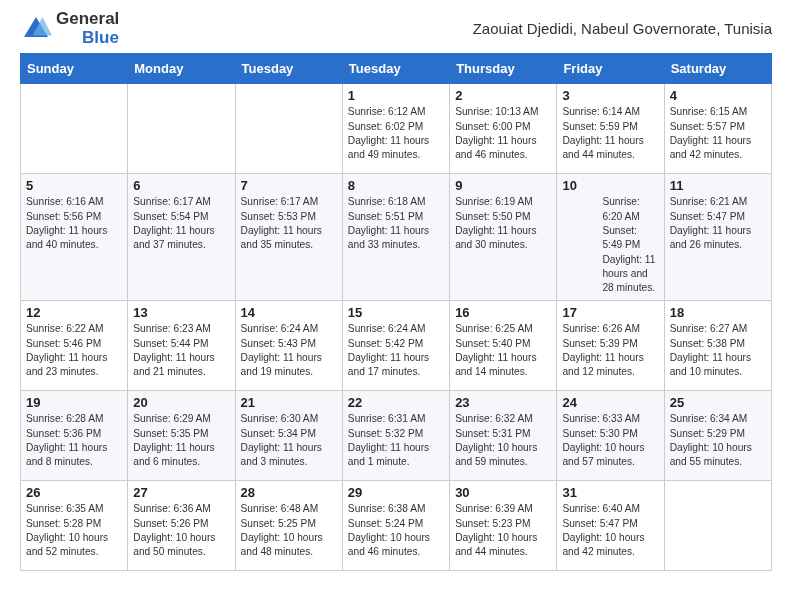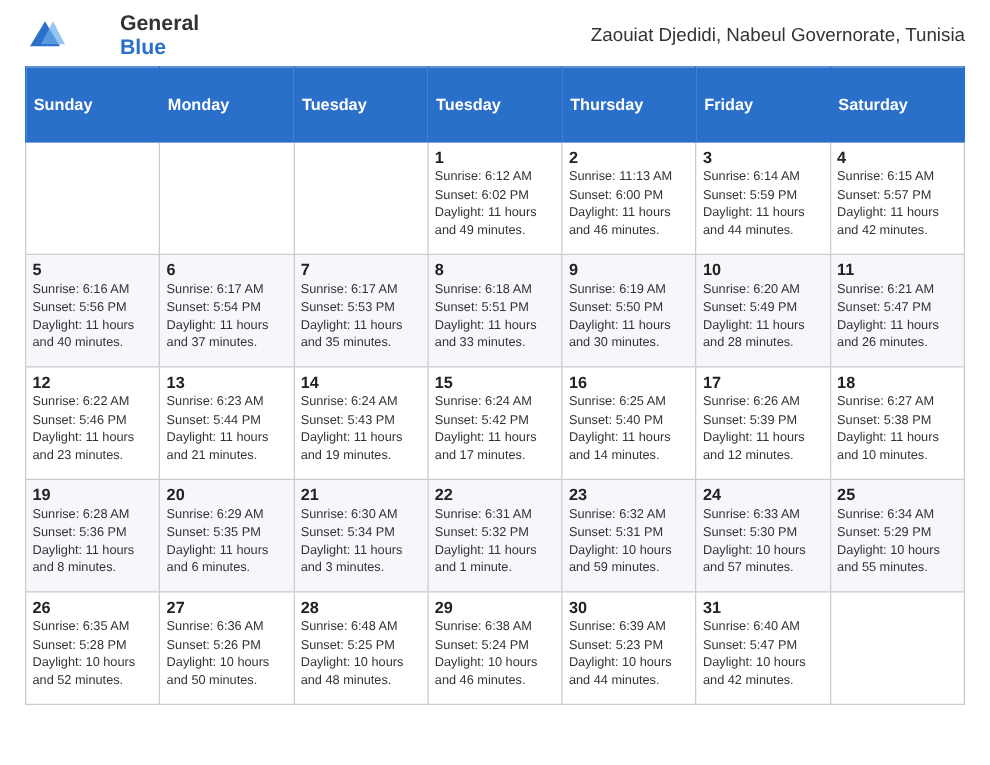--- a/index.html
+++ b/index.html
@@ -12,36 +12,36 @@
     }
     .header-area {
       display: flex;
       align-items: center;
       justify-content: space-between;
       margin-bottom: 6px;
     }
     .logo {
       display: flex;
       align-items: center;
-      gap: 40px;
     }
     .logo-text {
       display: flex;
       flex-direction: column;
       line-height: 1.1;
     }
     .logo-general {
       font-size: 17px;
       font-weight: bold;
       color: #333;
     }
     .logo-blue {
       font-size: 17px;
       font-weight: bold;
       color: #2a6fc9;
+      margin-left: 26px;
     }
     .logo-icon {
       width: 32px;
       height: 32px;
       margin-right: 4px;
     }
     .title-area {
       text-align: right;
     }
     .month-title {
@@ -59,21 +59,21 @@
       width: 100%;
       border-collapse: collapse;
       border: 1px solid #ccc;
     }
     .calendar-table th {
       background-color: #2a6fc9;
       color: #fff;
       font-size: 13px;
       font-weight: bold;
       text-align: left;
-      padding: 22px 6px;
+      padding: 7px 6px;
       border: 1px solid #2a6fc9;
     }
     .calendar-table td {
       width: calc(100%/7);
       vertical-align: top;
       padding: 4px 5px 5px 5px;
       border: 1px solid #ccc;
       font-size: 10.5px;
       color: #222;
       background: #fff;
@@ -135,21 +135,21 @@
         <td class="empty-cell"></td>
         <td class="empty-cell"></td>
         <td>
           <span class="day-number">1</span>
           <div class="day-info" style="white-space: pre-line;">Sunrise: 6:12 AM
 Sunset: 6:02 PM
 Daylight: 11 hours and 49 minutes.</div>
         </td>
         <td>
           <span class="day-number">2</span>
-          <div class="day-info" style="white-space: pre-line;">Sunrise: 11:13 AM
+          <div class="day-info" style="white-space: pre-line;">Sunrise: 10:13 AM
 Sunset: 6:00 PM
 Daylight: 11 hours and 46 minutes.</div>
         </td>
         <td>
           <span class="day-number">3</span>
           <div class="day-info" style="white-space: pre-line;">Sunrise: 6:14 AM
 Sunset: 5:59 PM
 Daylight: 11 hours and 44 minutes.</div>
         </td>
         <td>
@@ -185,21 +185,21 @@
 Daylight: 11 hours and 33 minutes.</div>
         </td>
         <td>
           <span class="day-number">9</span>
           <div class="day-info" style="white-space: pre-line;">Sunrise: 6:19 AM
 Sunset: 5:50 PM
 Daylight: 11 hours and 30 minutes.</div>
         </td>
         <td>
           <span class="day-number">10</span>
-          <div class="day-info" style="white-space: pre-line;">Sunrise: 6:20 AM
+          <div class="day-info" style="white-space: pre-line; margin-left: 40px;">Sunrise: 6:20 AM
 Sunset: 5:49 PM
 Daylight: 11 hours and 28 minutes.</div>
         </td>
         <td>
           <span class="day-number">11</span>
           <div class="day-info" style="white-space: pre-line;">Sunrise: 6:21 AM
 Sunset: 5:47 PM
 Daylight: 11 hours and 26 minutes.</div>
         </td>
       </tr>

